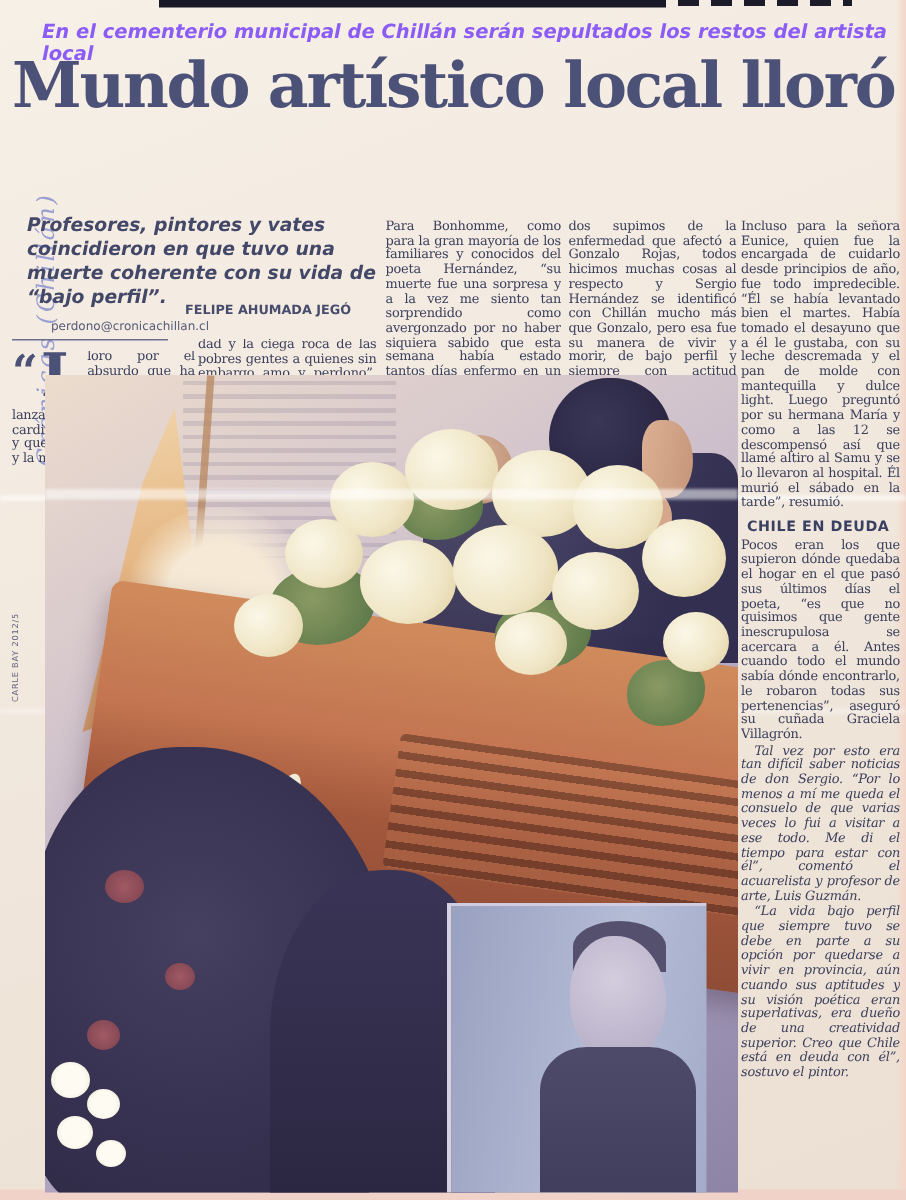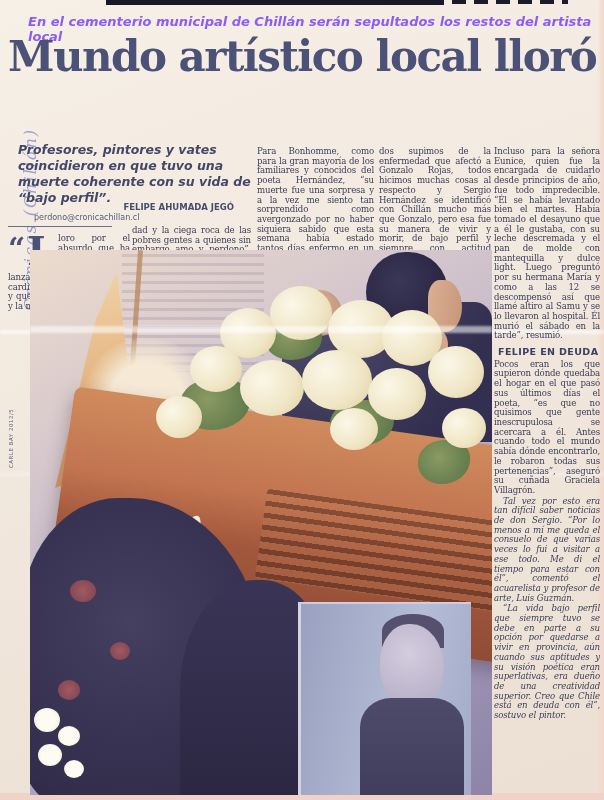--- a/index.html
+++ b/index.html
@@ -146,21 +146,21 @@
   <p>Para Bonhomme, como para la gran mayoría de los familiares y conocidos del poeta Hernández, “su muerte fue una sorpresa y a la vez me siento tan sorprendido como avergonzado por no haber siquiera sabido que esta semana había estado tantos días enfermo en un hospital. Me parece difícil no acordarme de que cuando to-</p>
 </div>
 
 <div class="abs col" id="col4">
   <p>dos supimos de la enfermedad que afectó a Gonzalo Rojas, todos hicimos muchas cosas al respecto y Sergio Hernández se identificó con Chillán mucho más que Gonzalo, pero esa fue su manera de vivir y morir, de bajo perfil y siempre con actitud retirada”, se lamentó Bonhomme.</p>
   <p class="ragged">En la capilla de la Parroquia San Vicente, se dieron cita</p>
 </div>
 
 <div class="abs col" id="col5">
   <p>Incluso para la señora Eunice, quien fue la encargada de cuidarlo desde principios de año, fue todo impredecible. “Él se había levantado bien el martes. Había tomado el desayuno que a él le gustaba, con su leche descremada y el pan de molde con mantequilla y dulce light. Luego preguntó por su hermana María y como a las 12 se descompensó así que llamé altiro al Samu y se lo llevaron al hospital. Él murió el sábado en la tarde”, resumió.</p>
-  <div class="section-head">FELIPE EN DEUDA</div>
+  <div class="section-head">CHILE EN DEUDA</div>
   <p>Pocos eran los que supieron dónde quedaba el hogar en el que pasó sus últimos días el poeta, “es que no quisimos que gente inescrupulosa se acercara a él. Antes cuando todo el mundo sabía dónde encontrarlo, le robaron todas sus pertenencias”, aseguró su cuñada Graciela Villagrón.</p>
   <p>Tal vez por esto era tan difícil saber noticias de don Sergio. “Por lo menos a mí me queda el consuelo de que varias veces lo fui a visitar a ese todo. Me di el tiempo para estar con él”, comentó el acuarelista y profesor de arte, Luis Guzmán.</p>
   <p>“La vida bajo perfil que siempre tuvo se debe en parte a su opción por quedarse a vivir en provincia, aún cuando sus aptitudes y su visión poética eran superlativas, era dueño de una creatividad superior. Creo que Chile está en deuda con él”, sostuvo el pintor.</p>
 
 </div>
 
 <div class="abs photo">
   <div class="ph ph-ghost"></div>
   <div class="ph ph-sail"></div>
   <div class="ph ph-mast"></div>

